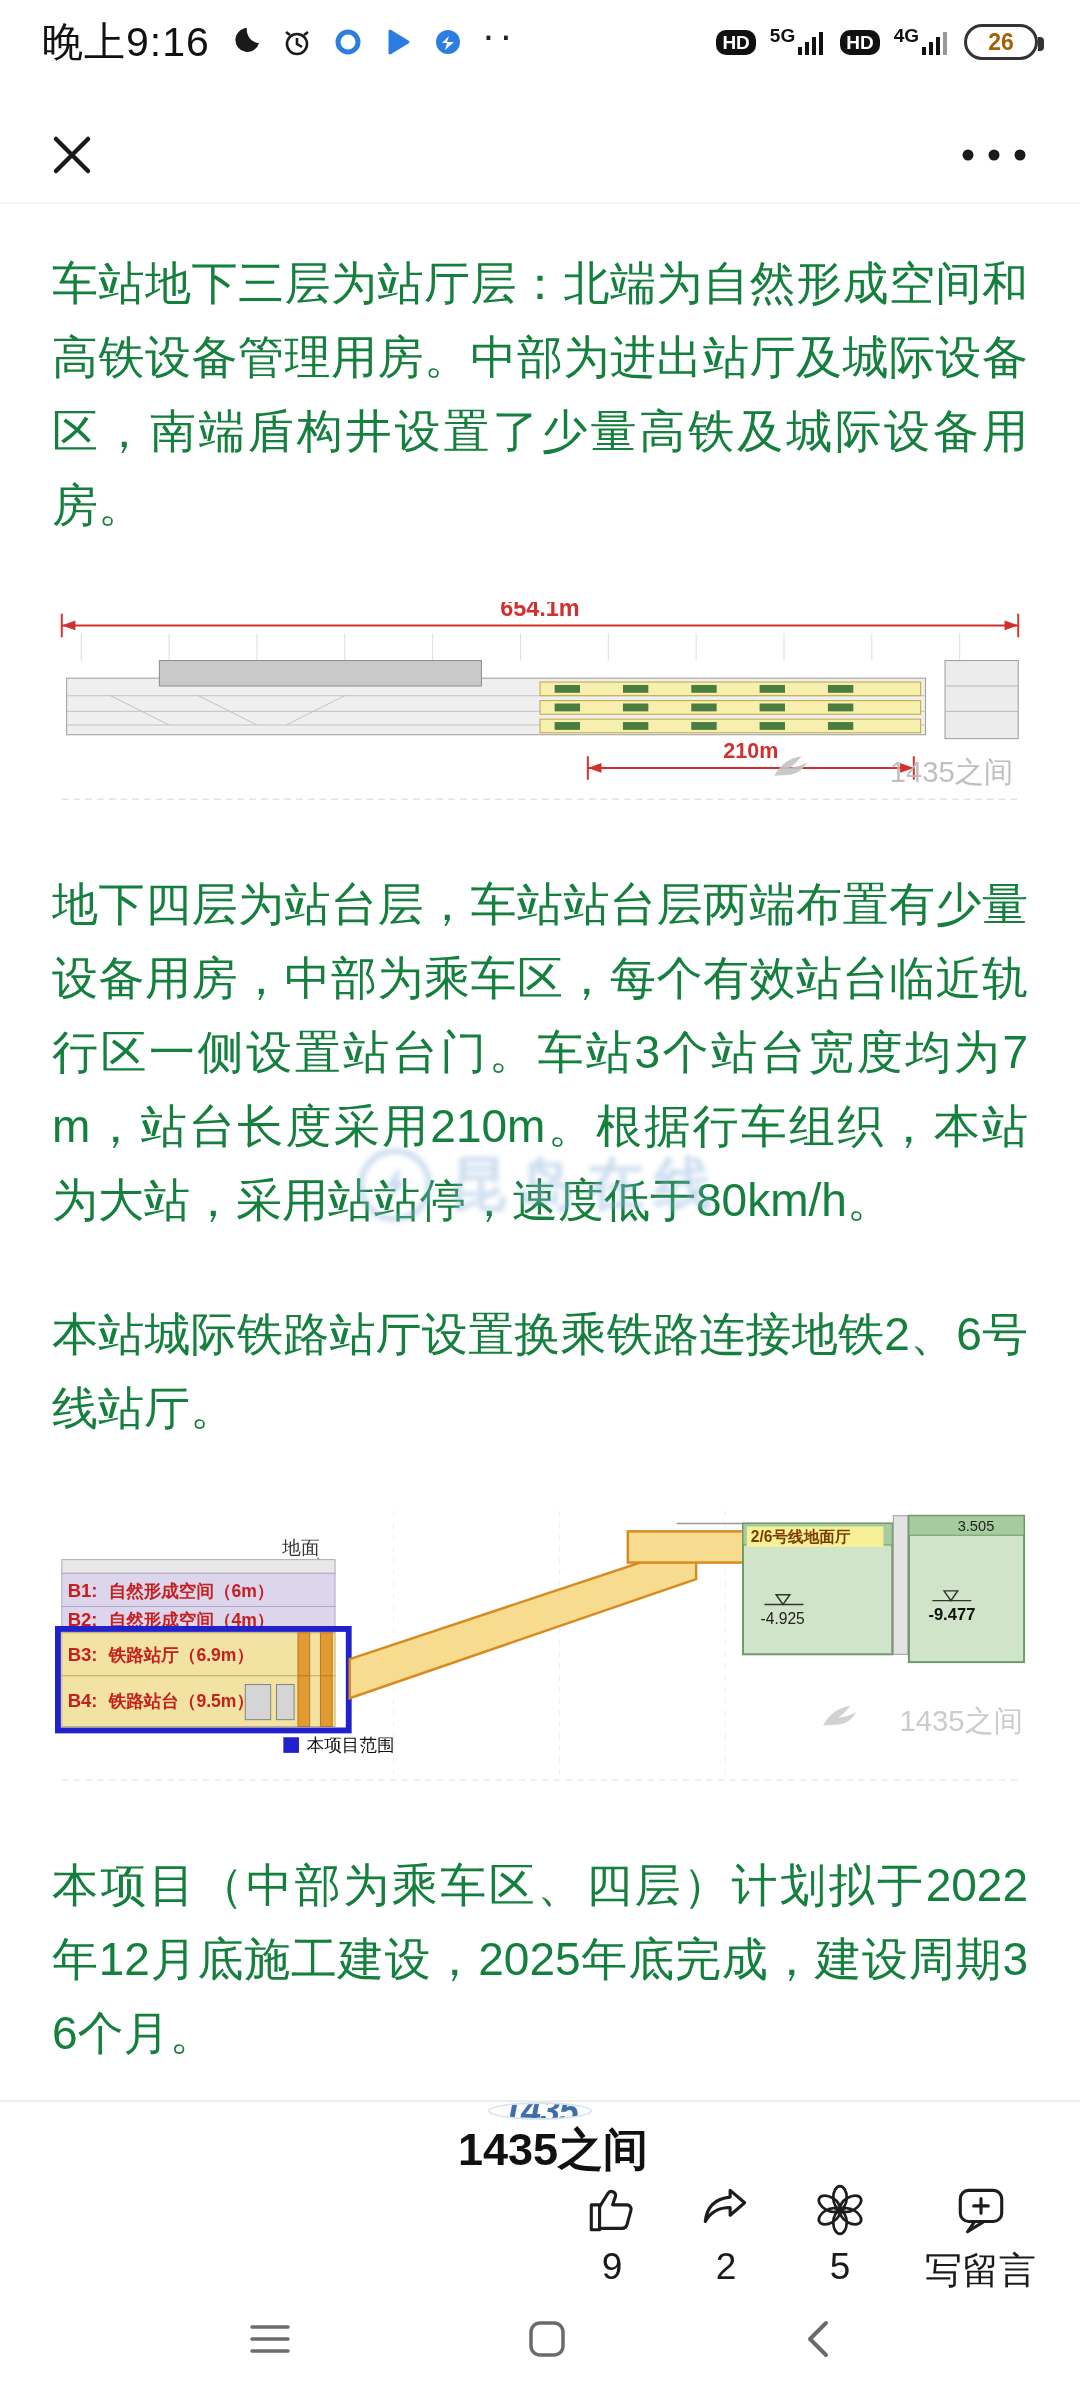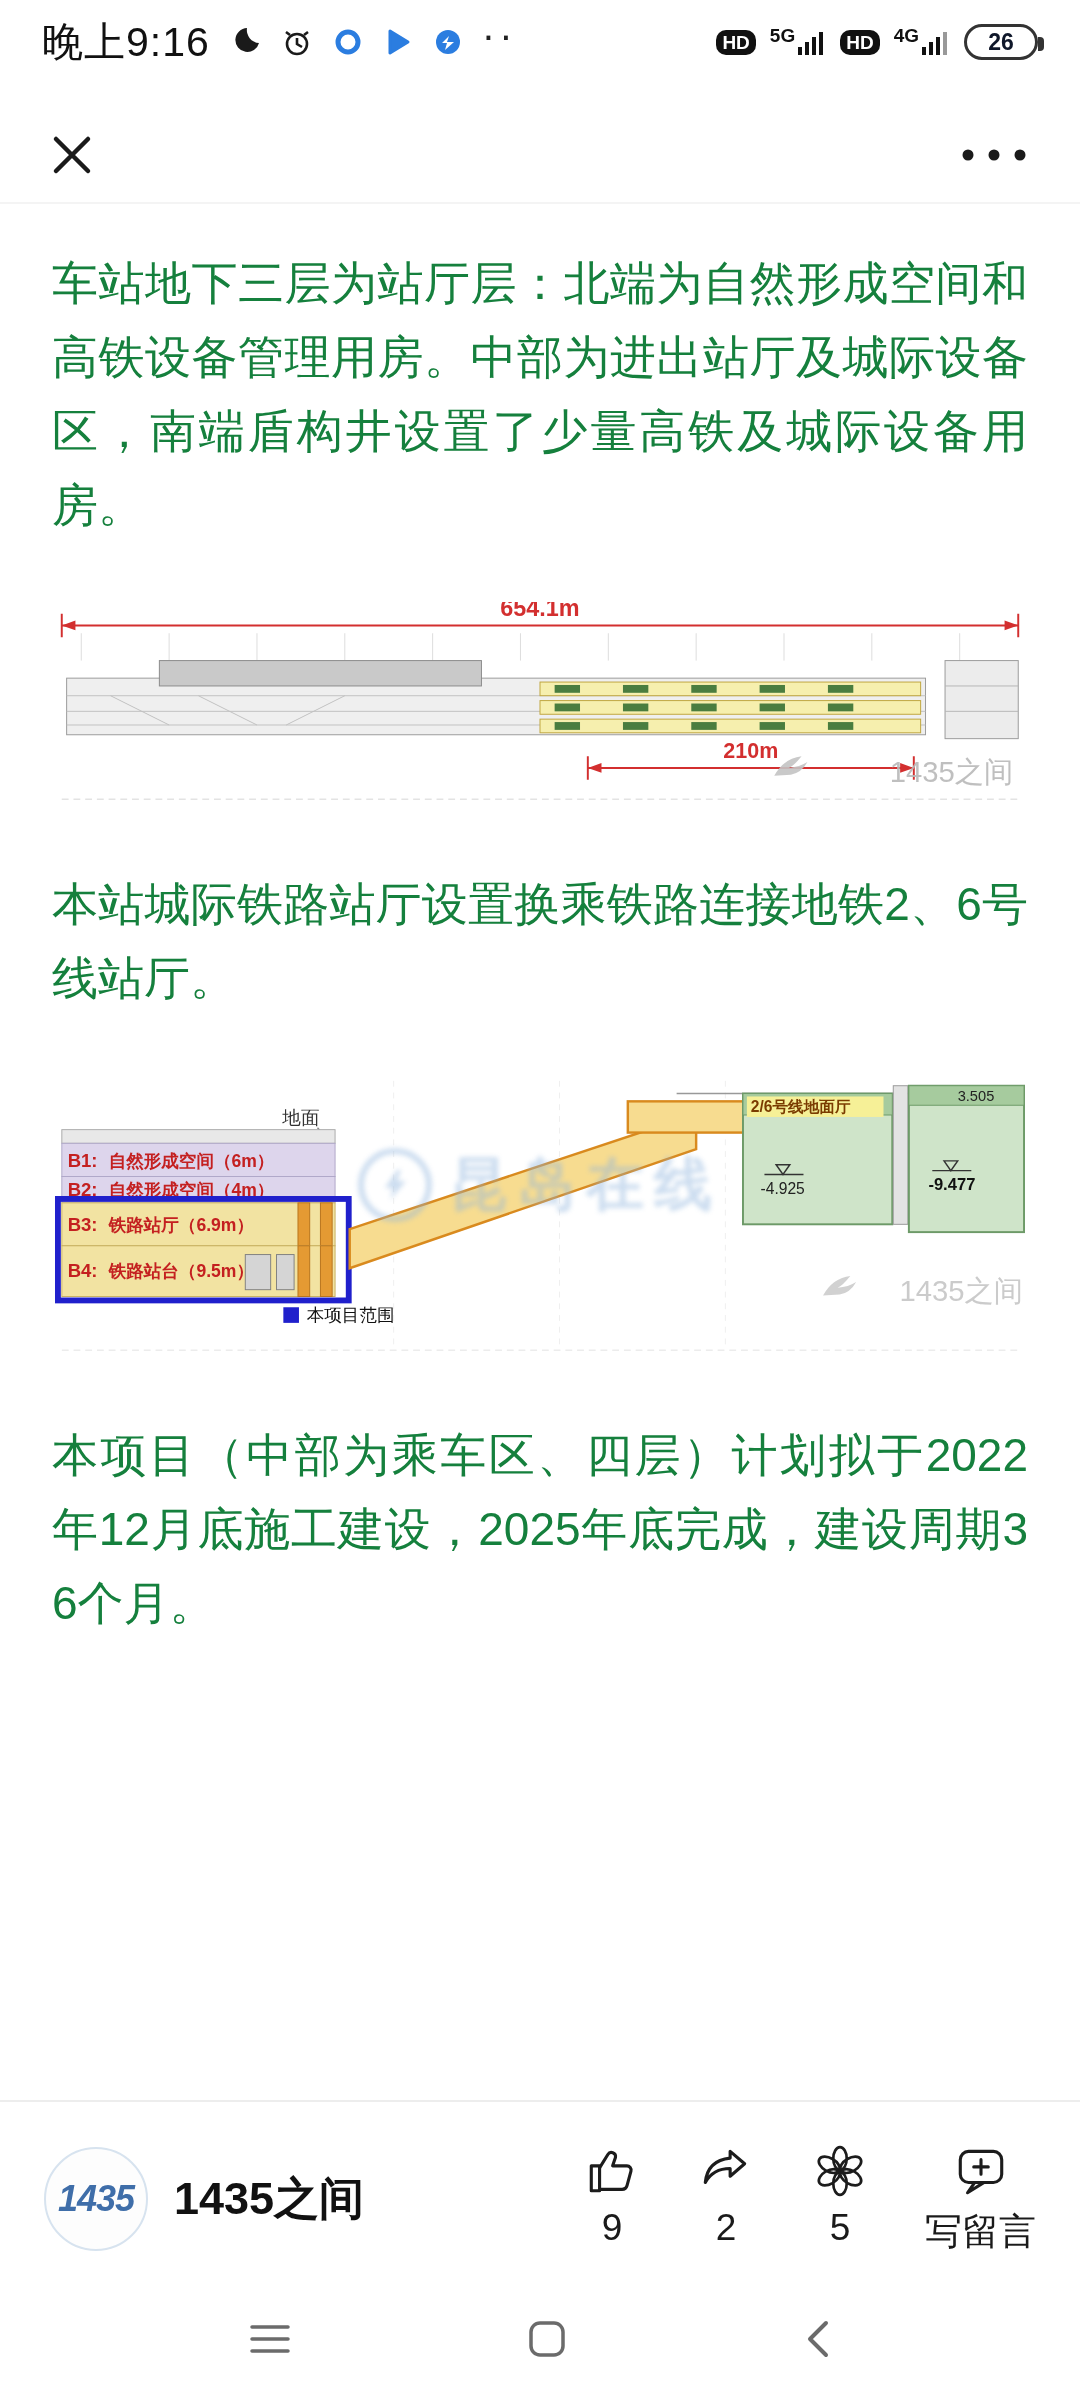--- a/index.html
+++ b/index.html
@@ -21,21 +21,21 @@
   .sb-right{ margin-left:auto; display:flex; align-items:center; gap:14px; }
   .hd-badge{
     background:#111; color:#fff; font-size:19px; font-weight:700;
     padding:3px 6px; border-radius:10px; line-height:1;
   }
   .net-group{ display:flex; align-items:flex-start; gap:1px; }
   .net-label{ font-size:19px; font-weight:700; margin-top:-2px; }
   .battery{
     position:relative; width:74px; height:36px; border:3px solid #333;
     border-radius:18px; display:flex; align-items:center; justify-content:center;
-    font-size:23px; font-weight:700; color:#0f172a; background:#fff;
+    font-size:23px; font-weight:700; color:#a16207; background:#fff;
   }
   .battery::after{
     content:""; position:absolute; right:-9px; top:10px; width:6px; height:14px;
     background:#333; border-radius:0 4px 4px 0;
   }
   
   .header{
     position:absolute; top:108px; left:0; right:0; height:96px;
     display:flex; align-items:center; justify-content:space-between;
     padding:0 48px; border-bottom:2px solid #f4f4f4;
@@ -59,21 +59,21 @@
   }
   .center-mark .badge{
     width:74px; height:74px; border:6px solid #8fb4dd; border-radius:50%;
     display:flex; align-items:center; justify-content:center;
   }
   .center-mark .cm-text{ font-size:58px; font-weight:700; letter-spacing:10px; }
   
   .footer{
     position:absolute; top:2100px; left:0; right:0; height:196px;
     border-top:2px solid #ededed; display:flex; align-items:center;
-    padding:0 44px; background:#fff;
+    padding:0 44px; background:#fff;flex-direction:column;
   }
   .avatar{
     width:104px; height:104px; border-radius:50%; border:2px solid #d7e3ef;
     background:#fdfdfd; display:flex; align-items:center; justify-content:center;
     overflow:hidden; cursor:pointer;
   }
   .avatar span{
     font-size:36px; font-weight:800; font-style:italic; color:#3f6ea9;
     letter-spacing:-1px;
   }
@@ -227,20 +227,21 @@
         <text x="716" y="160" text-anchor="middle" font-size="22" font-weight="600" fill="#d32f2f">210m</text>
 
         <g opacity="0.9">
           <path d="M740 178 q10 -18 28 -20 q-8 10 -13 12 q11 -1 19 -6 q-6 11 -17 13z" fill="#c4c4c4"></path>
           <text x="985" y="184" text-anchor="end" font-size="30" fill="#b9b9b9">1435之间</text>
         </g>
         <path d="M10 202H990" stroke="#e3e3e3" stroke-width="1.5" stroke-dasharray="7 5"></path>
       </svg>
     </div>
 
+    <p>地下四层为站台层，车站站台层两端布置有少量设备用房，中部为乘车区，每个有效站台临近轨行区一侧设置站台门。车站3个站台宽度均为7m，站台长度采用210m。根据行车组织，本站为大站，采用站站停，速度低于80km/h。</p>
 
     <p>本站城际铁路站厅设置换乘铁路连接地铁2、6号线站厅。</p>
 
     <div class="fig">
       <svg width="976" height="283" viewBox="0 0 1000 290">
 
         <g stroke="#efefef" stroke-width="1" stroke-dasharray="6 6">
           <path d="M350 6v276M520 6v276M690 6v276"></path>
         </g>
 

